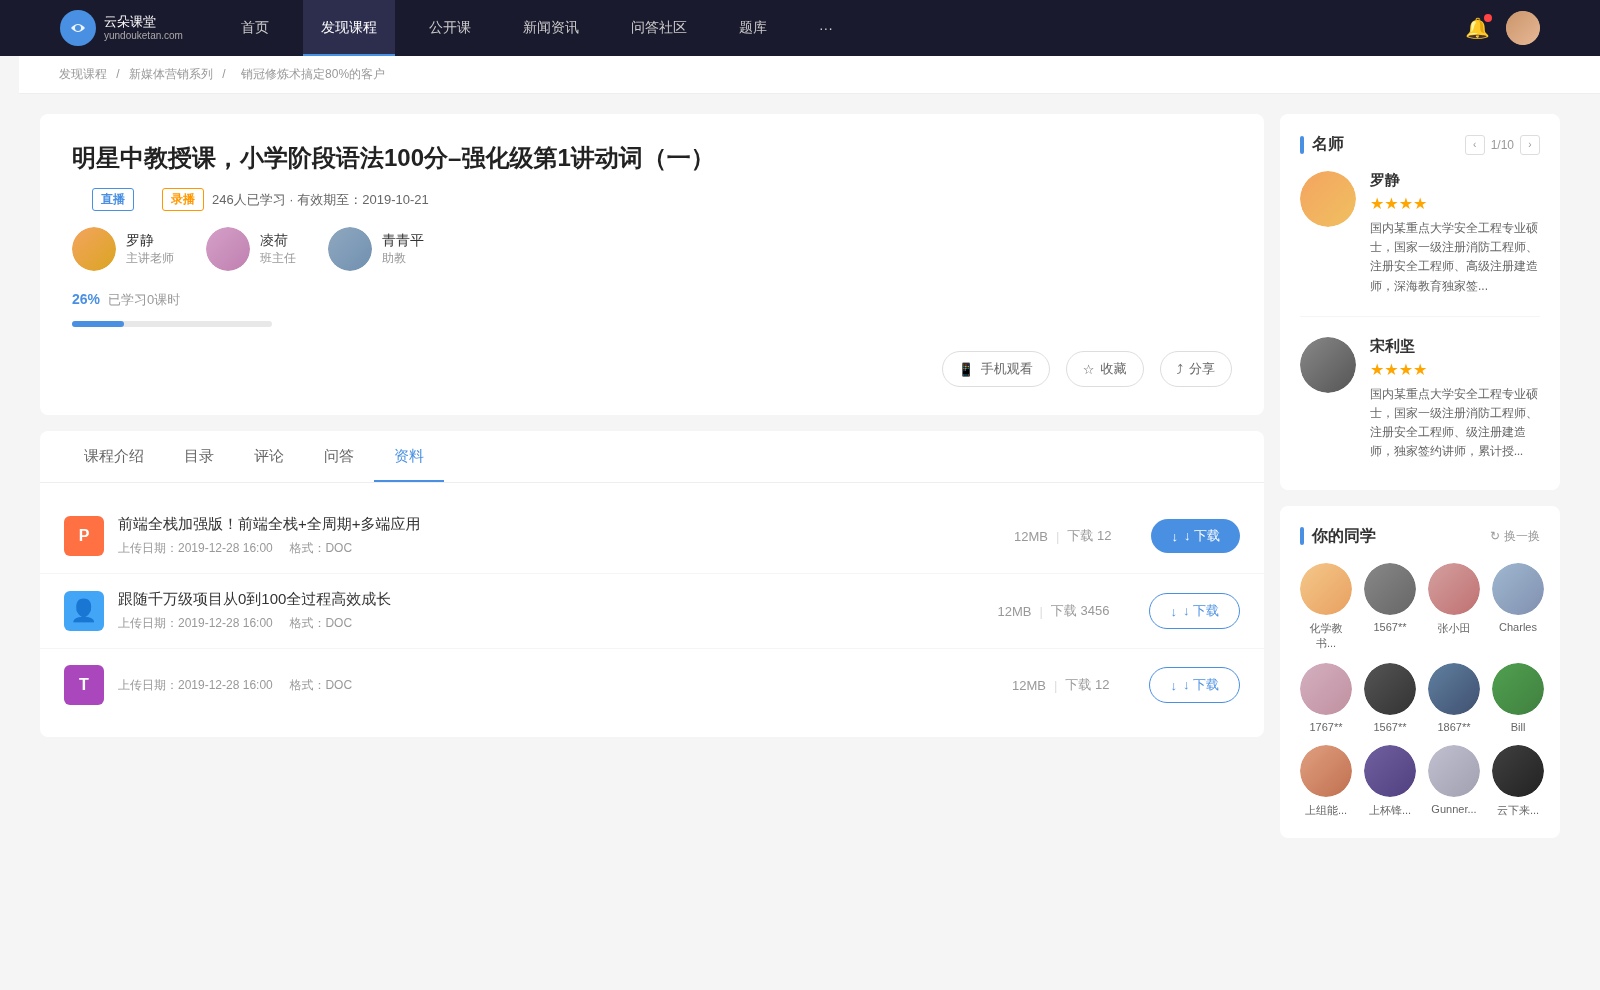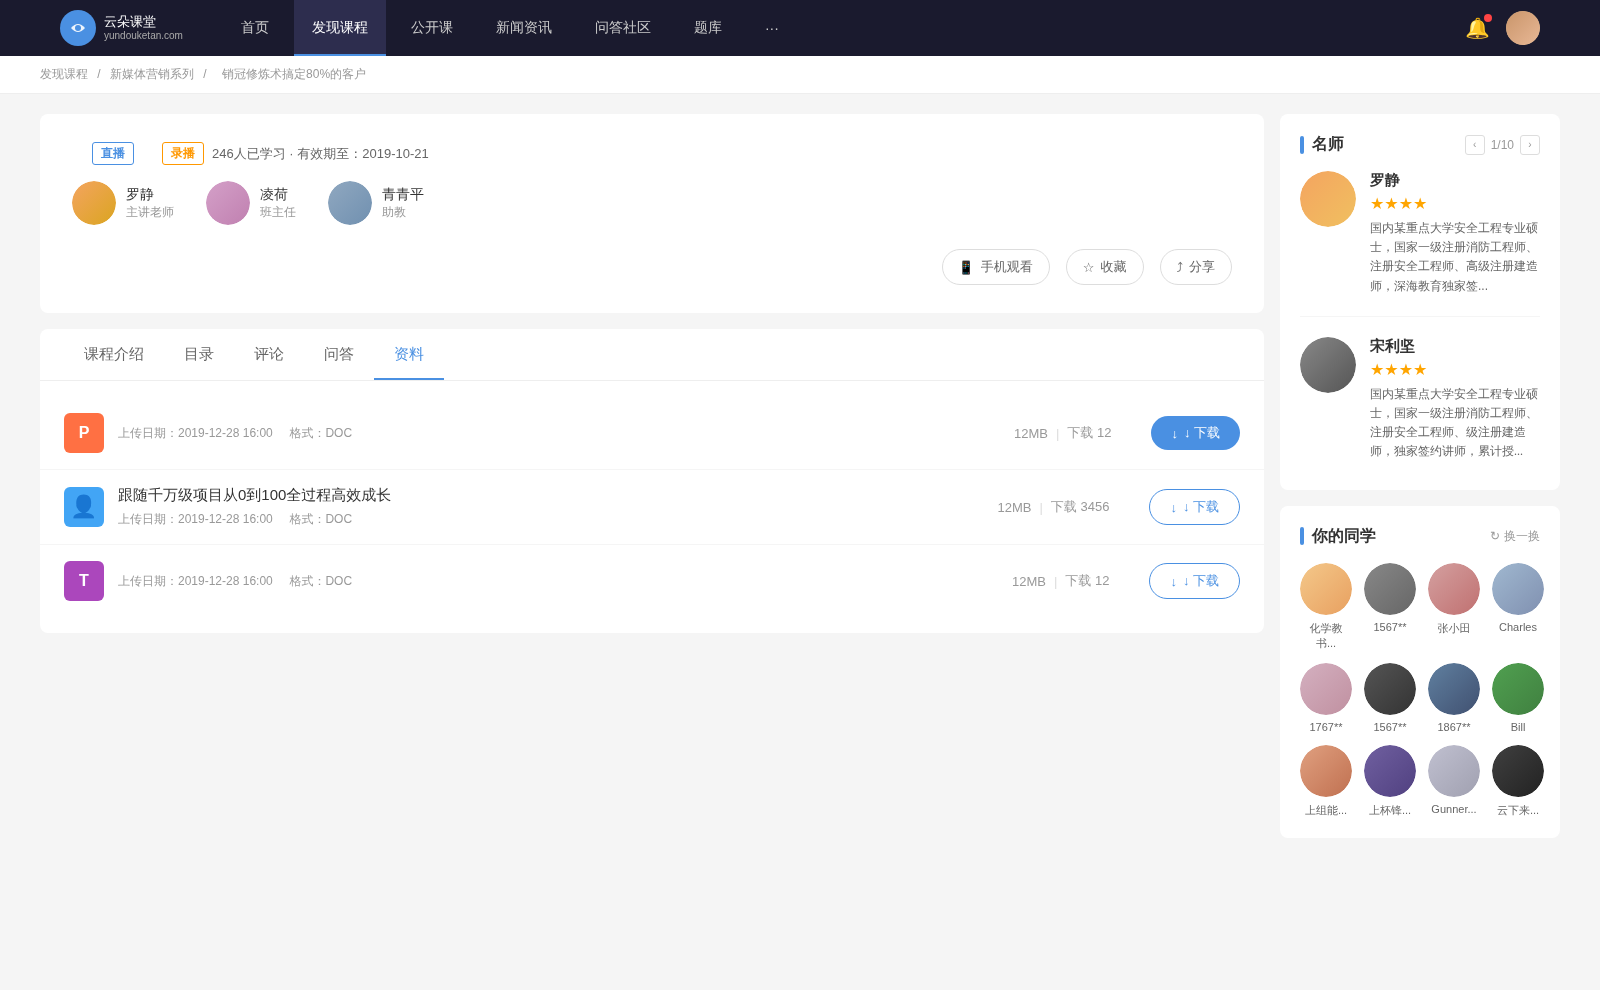--- a/index.html
+++ b/index.html
@@ -4,32 +4,32 @@
   <style>
     * { box-sizing: border-box; margin: 0; padding: 0; }
     body { font-family: -apple-system, BlinkMacSystemFont, "PingFang SC", "Microsoft YaHei", sans-serif; background: #f5f5f5; font-size: 14px; color: #333; }
 
     
     .nav { background: #1a1a2e; height: 56px; display: flex; align-items: center; padding: 0 60px; }
     .nav-logo { display: flex; align-items: center; margin-right: 40px; }
     .nav-logo-icon { width: 36px; height: 36px; background: #4a90e2; border-radius: 50%; display: flex; align-items: center; justify-content: center; margin-right: 8px; }
     .nav-logo-text { color: #fff; font-size: 13px; line-height: 1.2; }
     .nav-logo-text .en { font-size: 10px; color: #aaa; }
-    .nav-items { display: flex; gap: 7px; flex: 1; }
+    .nav-items { display: flex; gap: 16px; flex: 1; }
     .nav-item { color: #ccc; padding: 0 18px; height: 56px; display: flex; align-items: center; font-size: 14px; cursor: pointer; position: relative; }
     .nav-item.active { background: #2d2d4e; color: #fff; }
     .nav-item.active::after { content: ''; position: absolute; bottom: 0; left: 0; right: 0; height: 2px; background: #4a90e2; }
     .nav-right { display: flex; align-items: center; gap: 16px; margin-left: auto; }
     .nav-bell { color: #ccc; font-size: 20px; position: relative; cursor: pointer; }
     .nav-bell-dot { position: absolute; top: -2px; right: -2px; width: 8px; height: 8px; background: #ff4444; border-radius: 50%; }
     .nav-avatar { width: 34px; height: 34px; border-radius: 50%; background: #c0a080; overflow: hidden; cursor: pointer; display: flex; align-items: center; justify-content: center; }
     .avatar-img { width: 100%; height: 100%; object-fit: cover; background: linear-gradient(135deg, #c9956a, #e8b896); border-radius: 50%; }
 
     
-    .breadcrumb { background: #fff; padding: 10px 40px; border-bottom: 1px solid #eee; font-size: 12px; color: #999; }
+    .breadcrumb { background: #fff; padding: 10px 40px; border-bottom: 1px solid #eee; font-size: 12px; color: #999; margin-left: 19px; }
     .breadcrumb a { color: #999; text-decoration: none; }
     .breadcrumb span { margin: 0 6px; }
 
     
     .main { display: flex; gap: 16px; padding: 20px 40px; max-width: 1600px; }
 
     
     .content-left { flex: 1; }
 
     
@@ -164,20 +164,21 @@
   <a href="#">新媒体营销系列</a>
   <span> / </span>
   <span>销冠修炼术搞定80%的客户</span>
 </div>
 
 <div class="main">
 
   <div class="content-left">
 
     <div class="course-card">
+      <div class="course-title">明星中教授课，小学阶段语法100分–强化级第1讲动词（一）</div>
       <div class="course-badges">
         <span class="badge badge-live">直播</span>
         <span class="badge badge-rec">录播</span>
         <span class="course-meta">246人已学习 · 有效期至：2019-10-21</span>
       </div>
       <div class="course-teachers">
         <div class="teacher-item">
           <div class="teacher-avatar">
             <div class="teacher-av-inner teacher-av-1"></div>
           </div>
@@ -196,20 +197,29 @@
           </div>
         </div>
         <div class="teacher-item">
           <div class="teacher-avatar">
             <div class="teacher-av-inner teacher-av-3"></div>
           </div>
           <div>
             <div class="teacher-name">青青平</div>
             <div class="teacher-role">助教</div>
           </div>
+        </div>
+      </div>
+      <div class="progress-section">
+        <div style="display:flex;align-items:baseline;gap:8px;">
+          <span class="progress-label">26%</span>
+          <span class="progress-text">已学习0课时</span>
+        </div>
+        <div class="progress-bar-bg">
+          <div class="progress-bar-fill" style="width:26%"></div>
         </div>
       </div>
       <div class="course-actions">
         <div class="action-btns">
           <button class="action-btn">
             <span>📱</span>
             <span>手机观看</span>
           </button>
           <button class="action-btn">
             <span>☆</span>
@@ -229,20 +239,21 @@
         <div class="tab-item">目录</div>
         <div class="tab-item">评论</div>
         <div class="tab-item">问答</div>
         <div class="tab-item active">资料</div>
       </div>
       <div class="tabs-content">
 
         <div class="resource-item">
           <div class="res-icon res-icon-p">P</div>
           <div class="res-info">
+            <div class="res-title">前端全栈加强版！前端全栈+全周期+多端应用</div>
             <div class="res-meta">
               <span>上传日期：2019-12-28  16:00</span>
               &nbsp;&nbsp;&nbsp;
               <span>格式：DOC</span>
             </div>
           </div>
           <div class="res-stats">
             <span>12MB</span>
             <span class="res-divider">|</span>
             <span>下载 12</span>

